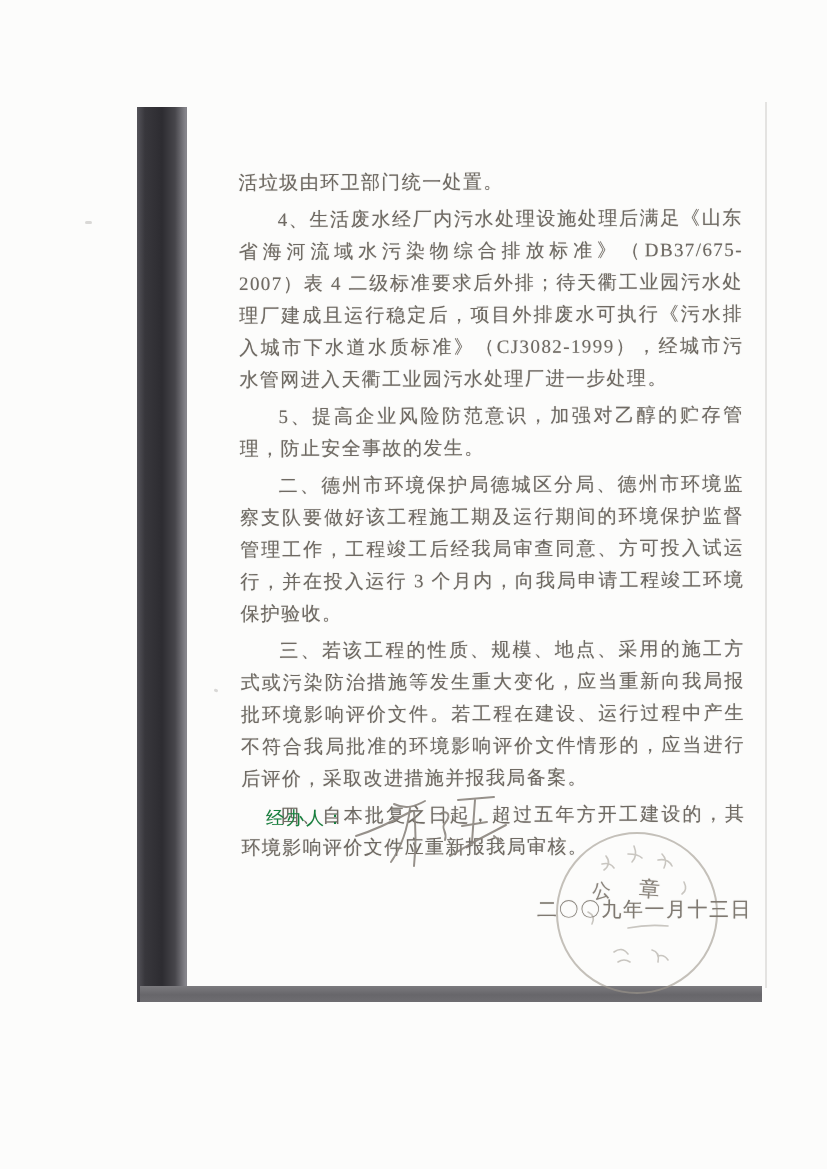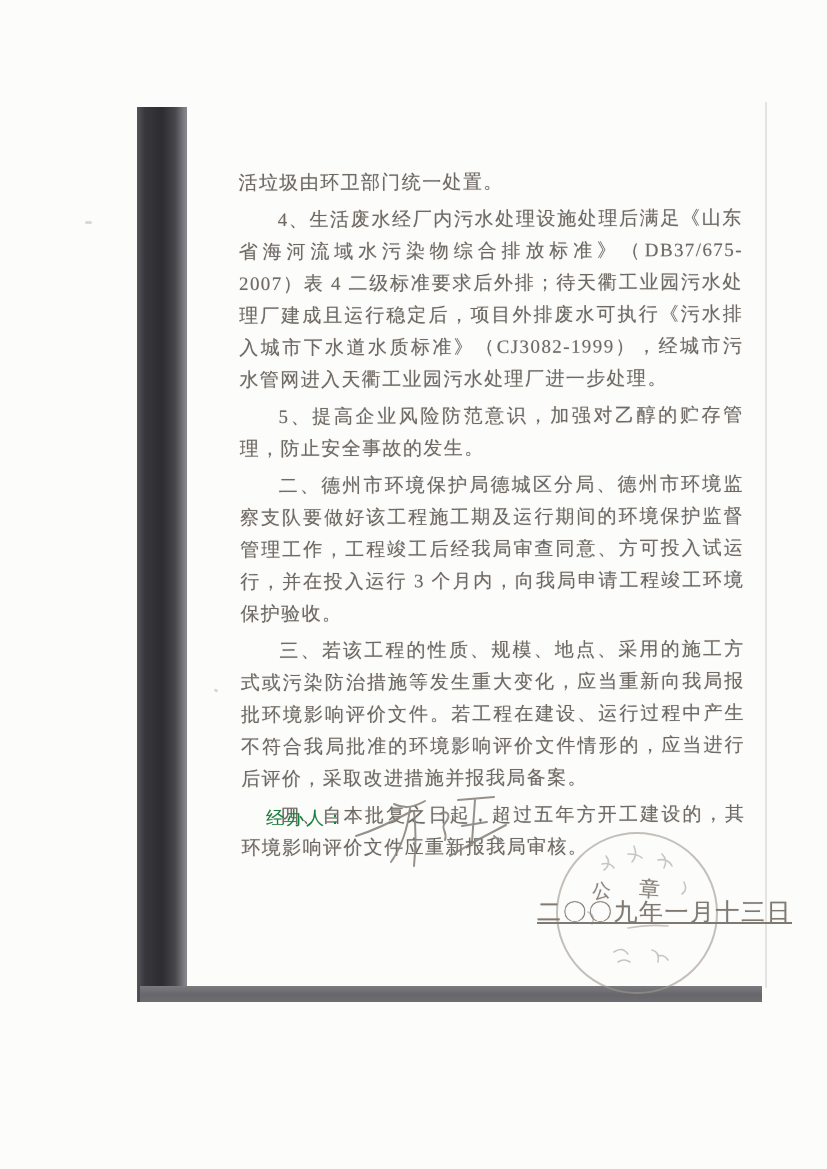--- a/index.html
+++ b/index.html
@@ -55,24 +55,23 @@
     border:2.5px solid rgba(158,151,142,.6);
     border-radius:50%;
     filter:blur(0.3px);
   }
   .seal-char{position:absolute;color:rgba(126,119,110,.85);text-shadow:0 0 1px rgba(126,119,110,.5);}
   .seal-char.gong{left:34px;top:44px;font-size:19px;transform:rotate(-9deg);}
   .seal-char.zhang{left:81px;top:41px;font-size:21px;transform:rotate(4deg);}
   .seal-marks{position:absolute;left:0;top:0;}
   .date-line{
     position:absolute;left:537px;top:896px;
-    font-size:24px;letter-spacing:1.5px;color:#7f7971;
+    font-size:20px;letter-spacing:1.5px;color:#7f7971;
     text-shadow:0 0 1px rgba(127,121,113,.45);
     white-space:nowrap;
-    text-decoration:underline;
   }
 </style>
 </head>
 <body>
 
 <div class="scan">
 
   <div class="edge-left"></div>
   <div class="edge-bottom"></div>
   <div class="page-edge-line"></div>

